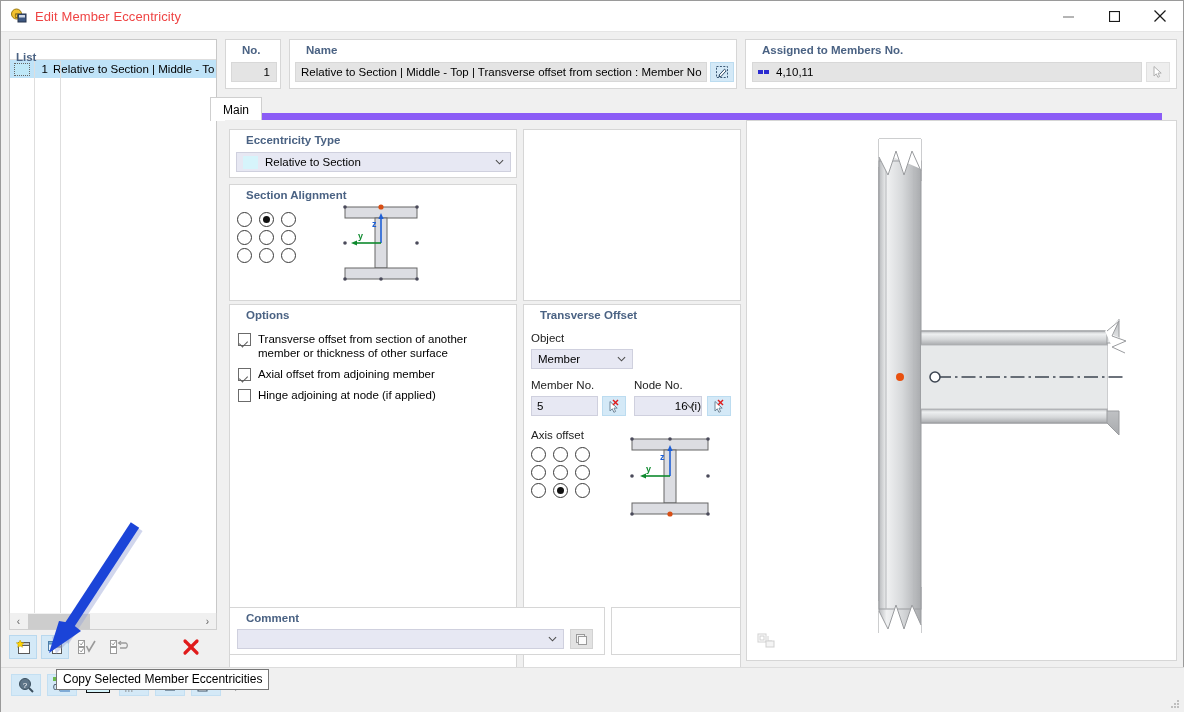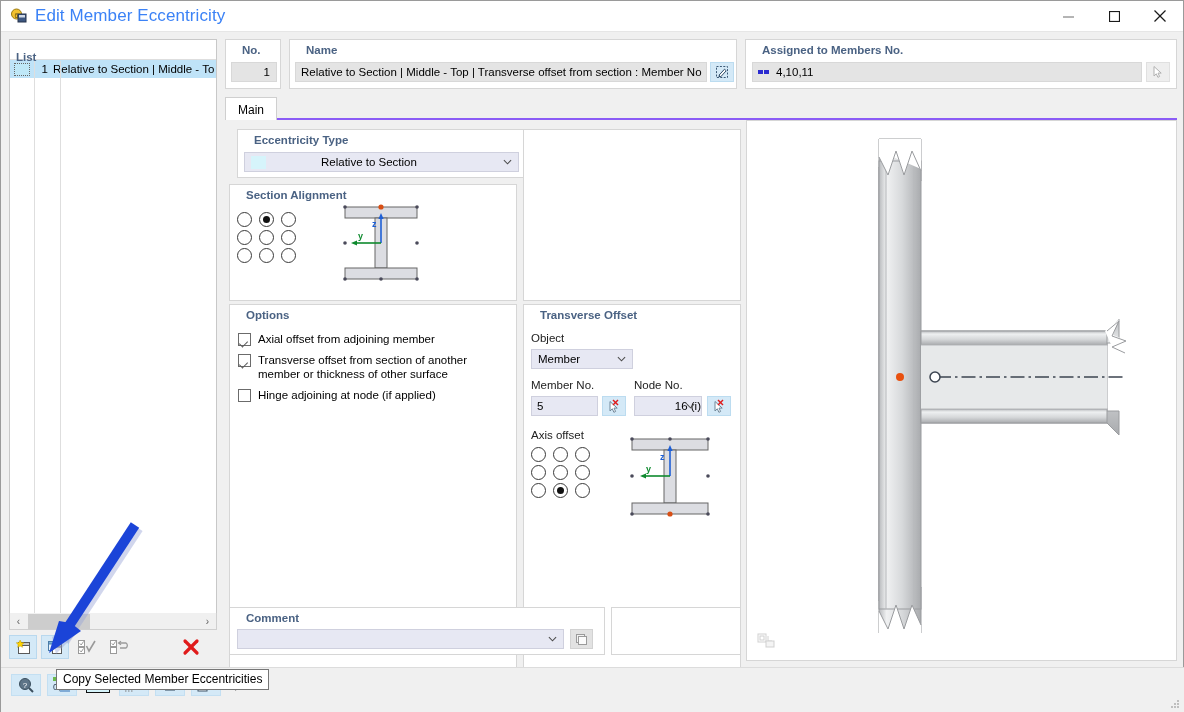--- a/index.html
+++ b/index.html
@@ -23,21 +23,21 @@
     height: 31px;
     background: #ffffff;
     display: flex; align-items: center;
     border-bottom: 1px solid #e6e6e6;
   }
   .title-icon {
     width: 18px; height: 18px; margin-left: 9px; margin-right: 7px;
     position: relative; flex: none;
   }
   .title-text {
-    font-size: 17px; color: #3b82f6; letter-spacing: .1px; text-align: right;
+    font-size: 13px; color: #ef4444; letter-spacing: .1px; text-align: right;
   }
   .win-buttons { margin-left: auto; display: flex; height: 31px; }
   .win-btn {
     width: 46px; height: 31px; display: flex; align-items: center; justify-content: center;
     background: transparent;
   }
 
   
   .list-panel {
     position: absolute; left: 8px; top: 38px;
@@ -106,22 +106,22 @@
   
   .tooltip {
     position: absolute; left: 55px; top: 668px;
     background: #ffffff; border: 1px solid #767676;
     padding: 2px 6px 3px 6px; font-size: 12px; color:#000;
     white-space: nowrap; z-index: 50;
   }
 
   
   .tabstrip {
-    position: absolute; left: 224px; top: 96px; width: 952px; height: 23px;
-    border-bottom: 2px solid #8b5cf6;
+    position: absolute; left: 209px; top: 96px; width: 952px; height: 23px;
+    border-bottom: 7px solid #8b5cf6;
     padding-left: 44px;
   }
   .tab {
     position: absolute; left: 0; top: 0; height: 24px; min-width: 52px;
     background: #ffffff; border: 1px solid #cfcfcf; border-bottom: none;
     display:flex; align-items:center; justify-content:center; padding: 0 12px;
     font-size: 12px;
   }
   .content-area {
     position: absolute; left: 224px; top: 119px; width: 952px; height: 541px;
@@ -134,21 +134,21 @@
   .group-title {
     font-weight: bold; color:#4a6283; font-size: 11.5px;
     padding: 4px 0 0 16px;
   }
   .sub-label { font-size: 11.5px; color:#222; }
 
   
   .combo {
     background: #e7e8f3; border:1px solid #cfd0de;
     height: 20px; display:flex; align-items:center; font-size:11.5px;
-    padding-left:6px; position:relative;gap:48px;
+    padding-left:6px; position:relative;
   }
   .combo .chev {
     position:absolute; right:6px; top:50%; transform: translateY(-50%);
     width:9px; height:9px;
   }
   .textbox {
     background: #e7e8f3; border:1px solid #cfd0de; height:20px;
     display:flex; align-items:center; font-size:11.5px; padding-left:5px;
   }
   .textbox.gray { background:#e4e4e4; border:1px solid #d8d8d8; }
@@ -317,21 +317,21 @@
       </svg>
     </div>
   </div>
 
   <div class="tabstrip">
     <div class="tab">Main</div>
   </div>
 
   <div class="content-area">
 
-    <div class="group" style="left:4px; top:9px; width:288px; height:49px;margin-left:8px;">
+    <div class="group" style="left:4px; top:9px; width:288px; height:49px;">
       <div class="group-title">Eccentricity Type</div>
       <div class="combo" style="position:absolute; left:6px; top:22px; width:275px;">
         <span style="display:inline-block;width:15px;height:13px;background:#d6f4fb;margin-right:7px;"></span>
         <span>Relative to Section</span>
         <svg class="chev" viewBox="0 0 10 10">
           <path d="M1 3 L5 7 L9 3" fill="none" stroke="#4d4d4d" stroke-width="1.2"></path>
         </svg>
       </div>
     </div>
 
@@ -377,25 +377,25 @@
           <text x="33" y="36" font-size="9" font-weight="bold" fill="#0e8a2e" font-family="Liberation Sans, sans-serif">y</text>
         </svg>
       </div>
     </div>
 
     <div class="group" style="left:4px; top:184px; width:288px; height:406px;">
       <div class="group-title">Options</div>
       <div style="position:absolute; left:8px; top:27px; width:272px;">
         <div class="cbrow">
           <div class="cb checked"></div>
-          <div class="cbtext">Axial offset from adjoining member</div>
+          <div class="cbtext">Transverse offset from section of another member or thickness of other surface</div>
         </div>
         <div class="cbrow">
           <div class="cb checked"></div>
-          <div class="cbtext">Transverse offset from section of another member or thickness of other surface</div>
+          <div class="cbtext">Axial offset from adjoining member</div>
         </div>
         <div class="cbrow">
           <div class="cb"></div>
           <div class="cbtext">Hinge adjoining at node (if applied)</div>
         </div>
       </div>
     </div>
 
     <div class="group" style="left:298px; top:9px; width:218px; height:172px;"></div>
 

